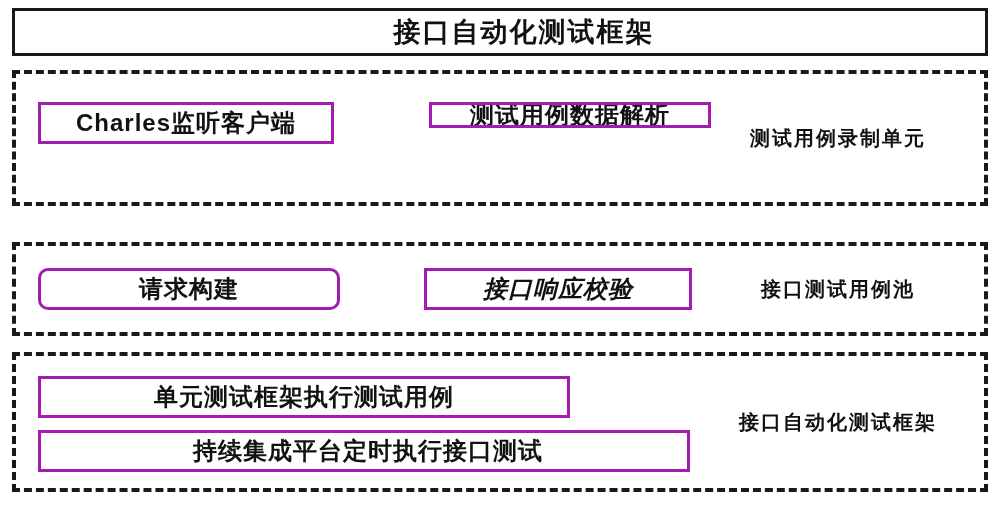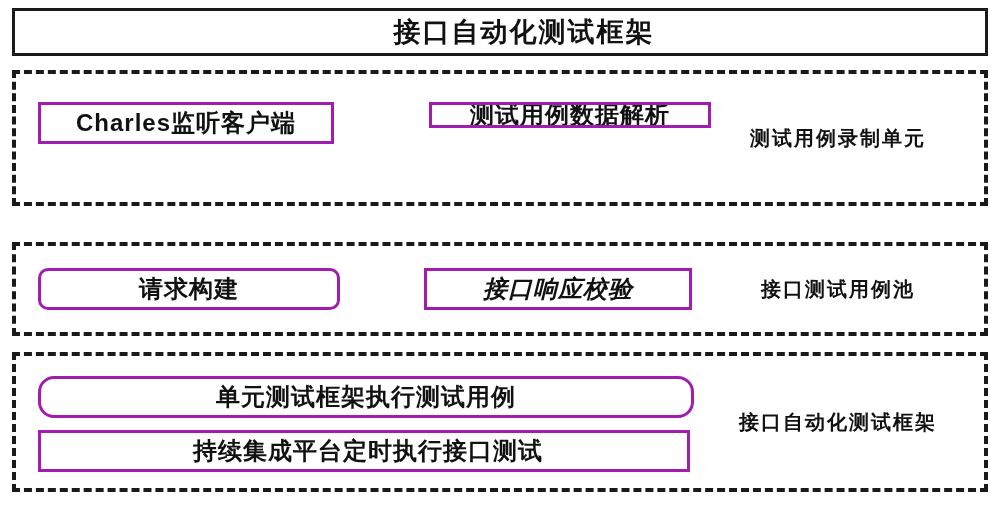--- a/index.html
+++ b/index.html
@@ -72,18 +72,18 @@
     <div class="unit-label" style="left:684px; top:0; width:276px; height:100%;">测试用例录制单元</div>
   </div>
 
   <div class="dashed-unit" style="left:12px; top:242px; width:976px; height:94px;">
     <div class="solid-box" style="left:22px; top:22px; width:302px; height:42px;border-radius:10px;">请求构建</div>
     <div class="solid-box" style="left:408px; top:22px; width:268px; height:42px;font-style:italic;">接口响应校验</div>
     <div class="unit-label" style="left:684px; top:0; width:276px; height:100%;">接口测试用例池</div>
   </div>
 
   <div class="dashed-unit" style="left:12px; top:352px; width:976px; height:140px;">
-    <div class="solid-box" style="left:22px; top:20px; width:656px; height:42px;border-radius:16px;">单元测试框架执行测试用例</div>
+    <div class="solid-box" style="left:22px; top:20px; width:532px; height:42px;">单元测试框架执行测试用例</div>
     <div class="solid-box" style="left:22px; top:74px; width:652px; height:42px;padding-left:8px;">持续集成平台定时执行接口测试</div>
     <div class="unit-label" style="left:684px; top:0; width:276px; height:100%;">接口自动化测试框架</div>
   </div>
 
 </div>
 
 </body></html>

